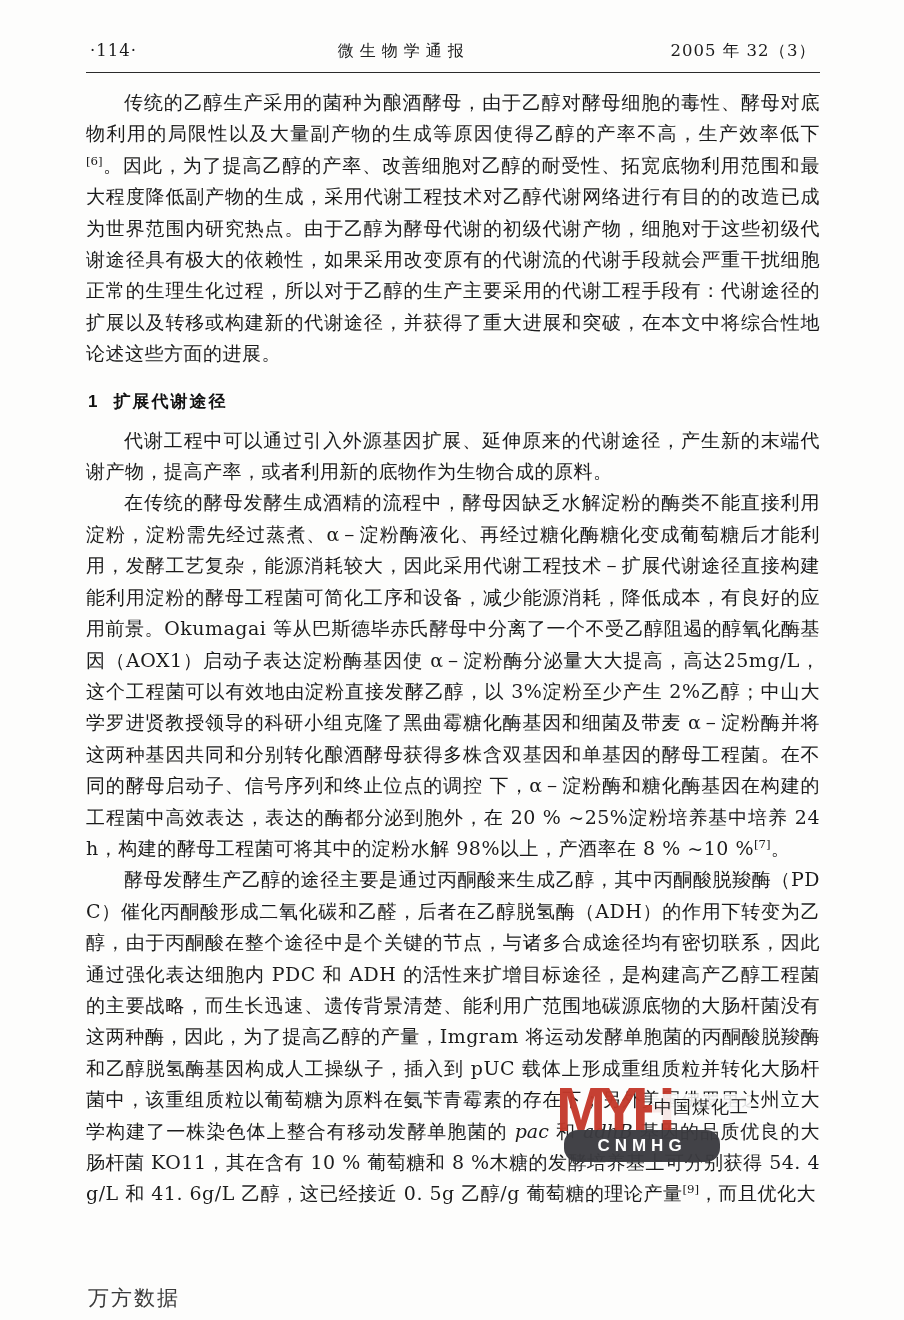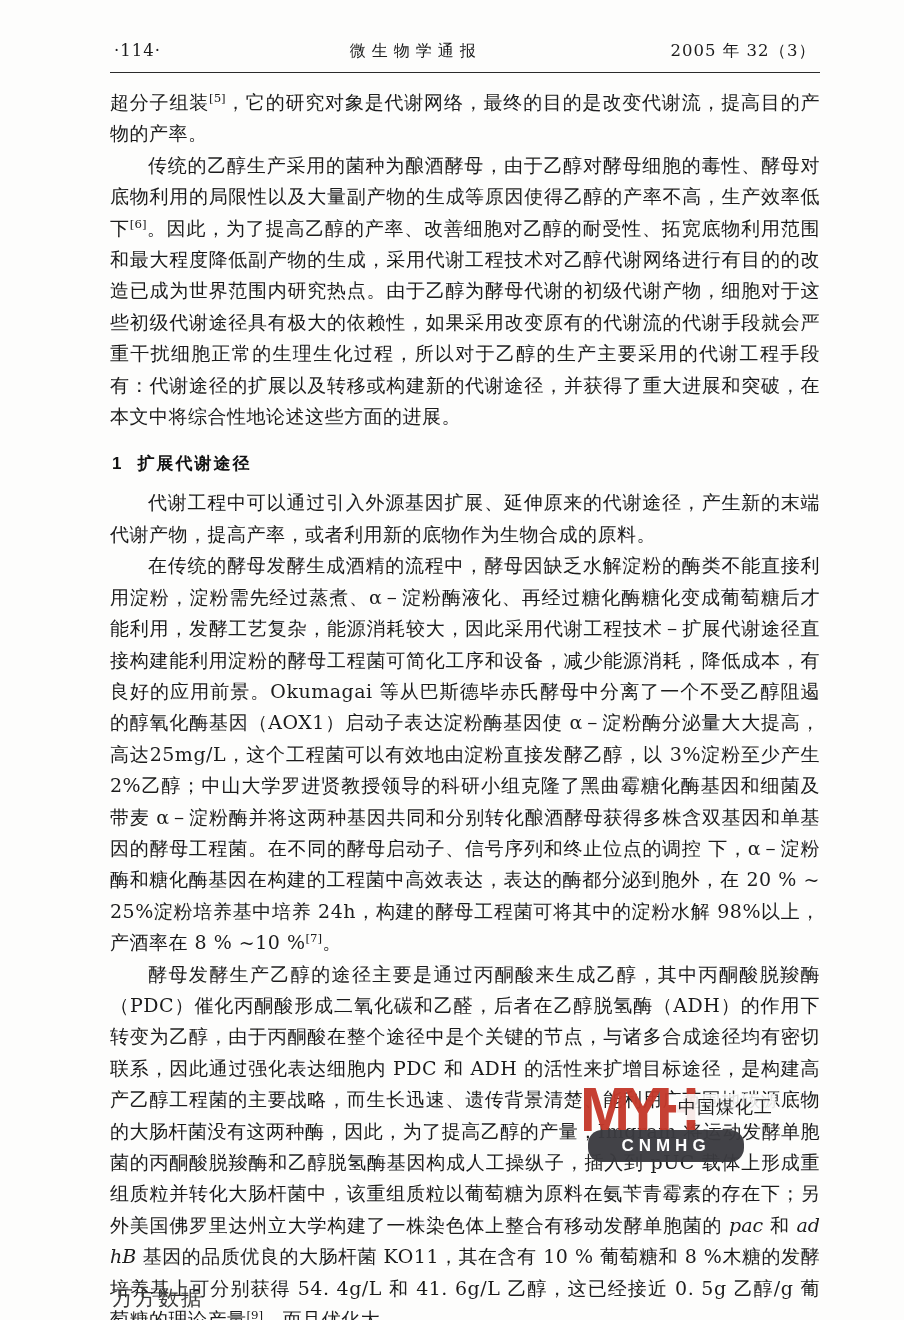--- a/index.html
+++ b/index.html
@@ -8,21 +8,20 @@
     background:#fdfdfc;
     position:relative;
     overflow:hidden;
     font-family:"DejaVu Serif","Liberation Serif",serif;
     color:#1b1b1b;
   }
   .page{
     position:absolute;inset:0;
     padding:40px 84px 0 86px;
     box-sizing:border-box;
-    margin-left:24px;
   }
   .header{
     display:flex;
     justify-content:space-between;
     align-items:baseline;
     font-size:16.5px;
     padding:0 4px 10px 4px;
     border-bottom:1.5px solid #2b2b2b;
     letter-spacing:1px;
   }
@@ -96,21 +95,20 @@
 
 <div class="page">
 
   <div class="header">
     <span>·114·</span>
     <span class="journal">微生物学通报</span>
     <span>2005 年 32（3）</span>
   </div>
 
   <div class="body-text">
-    <p class="para"><span>超分子组装</span><sup>[5]</sup><span>，它的研究对象是代谢网络，最终的目的是改变代谢流，提高目的产物的产率。</span></p>
     <p class="para indent"><span>传统的乙醇生产采用的菌种为酿酒酵母，由于乙醇对酵母细胞的毒性、酵母对底物利用的局限性以及大量副产物的生成等原因使得乙醇的产率不高，生产效率低下</span><sup>[6]</sup><span>。因此，为了提高乙醇的产率、改善细胞对乙醇的耐受性、拓宽底物利用范围和最大程度降低副产物的生成，采用代谢工程技术对乙醇代谢网络进行有目的的改造已成为世界范围内研究热点。由于乙醇为酵母代谢的初级代谢产物，细胞对于这些初级代谢途径具有极大的依赖性，如果采用改变原有的代谢流的代谢手段就会严重干扰细胞正常的生理生化过程，所以对于乙醇的生产主要采用的代谢工程手段有：代谢途径的扩展以及转移或构建新的代谢途径，并获得了重大进展和突破，在本文中将综合性地论述这些方面的进展。</span></p>
 
     <h2 class="section-heading">
       <span class="sec-num">1</span><span>扩展代谢途径</span>
     </h2>
 
     <p class="para indent"><span>代谢工程中可以通过引入外源基因扩展、延伸原来的代谢途径，产生新的末端代谢产物，提高产率，或者利用新的底物作为生物合成的原料。</span></p>
     <p class="para indent"><span>在传统的酵母发酵生成酒精的流程中，酵母因缺乏水解淀粉的酶类不能直接利用淀粉，淀粉需先经过蒸煮、α－淀粉酶液化、再经过糖化酶糖化变成葡萄糖后才能利用，发酵工艺复杂，能源消耗较大，因此采用代谢工程技术－扩展代谢途径直接构建能利用淀粉的酵母工程菌可简化工序和设备，减少能源消耗，降低成本，有良好的应用前景。Okumagai 等从巴斯德毕赤氏酵母中分离了一个不受乙醇阻遏的醇氧化酶基因（AOX1）启动子表达淀粉酶基因使 α－淀粉酶分泌量大大提高，高达25mg/L，这个工程菌可以有效地由淀粉直接发酵乙醇，以 3%淀粉至少产生 2%乙醇；中山大学罗进贤教授领导的科研小组克隆了黑曲霉糖化酶基因和细菌及带麦 α－淀粉酶并将这两种基因共同和分别转化酿酒酵母获得多株含双基因和单基因的酵母工程菌。在不同的酵母启动子、信号序列和终止位点的调控 下，α－淀粉酶和糖化酶基因在构建的工程菌中高效表达，表达的酶都分泌到胞外，在 20 % ~25%淀粉培养基中培养 24h，构建的酵母工程菌可将其中的淀粉水解 98%以上，产酒率在 8 % ~10 %</span><sup>[7]</sup><span>。</span></p>
     <p class="para indent"><span>酵母发酵生产乙醇的途径主要是通过丙酮酸来生成乙醇，其中丙酮酸脱羧酶（PDC）催化丙酮酸形成二氧化碳和乙醛，后者在乙醇脱氢酶（ADH）的作用下转变为乙醇，由于丙酮酸在整个途径中是个关键的节点，与诸多合成途径均有密切联系，因此通过强化表达细胞内 PDC 和 ADH 的活性来扩增目标途径，是构建高产乙醇工程菌的主要战略，而生长迅速、遗传背景清楚、能利用广范围地碳源底物的大肠杆菌没有这两种酶，因此，为了提高乙醇的产量，Imgram 将运动发酵单胞菌的丙酮酸脱羧酶和乙醇脱氢酶基因构成人工操纵子，插入到 pUC 载体上形成重组质粒并转化大肠杆菌中，该重组质粒以葡萄糖为原料在氨苄青霉素的存在下</span><span>；另外美国佛罗里达州立大学构建了一株染色体上整合有移动发酵单胞菌的 </span><i>pac</i><span> 和 </span><i>adhB</i><span> 基因的品质优良的大肠杆菌 KO11，其在含有 10 % 葡萄糖和 8 %木糖的发酵培养基上可分别获得 54. 4g/L 和 41. 6g/L 乙醇，这已经接近 0. 5g 乙醇/g 葡萄糖的理论产量</span><sup>[9]</sup><span>，而且优化大</span></p>
   </div>

